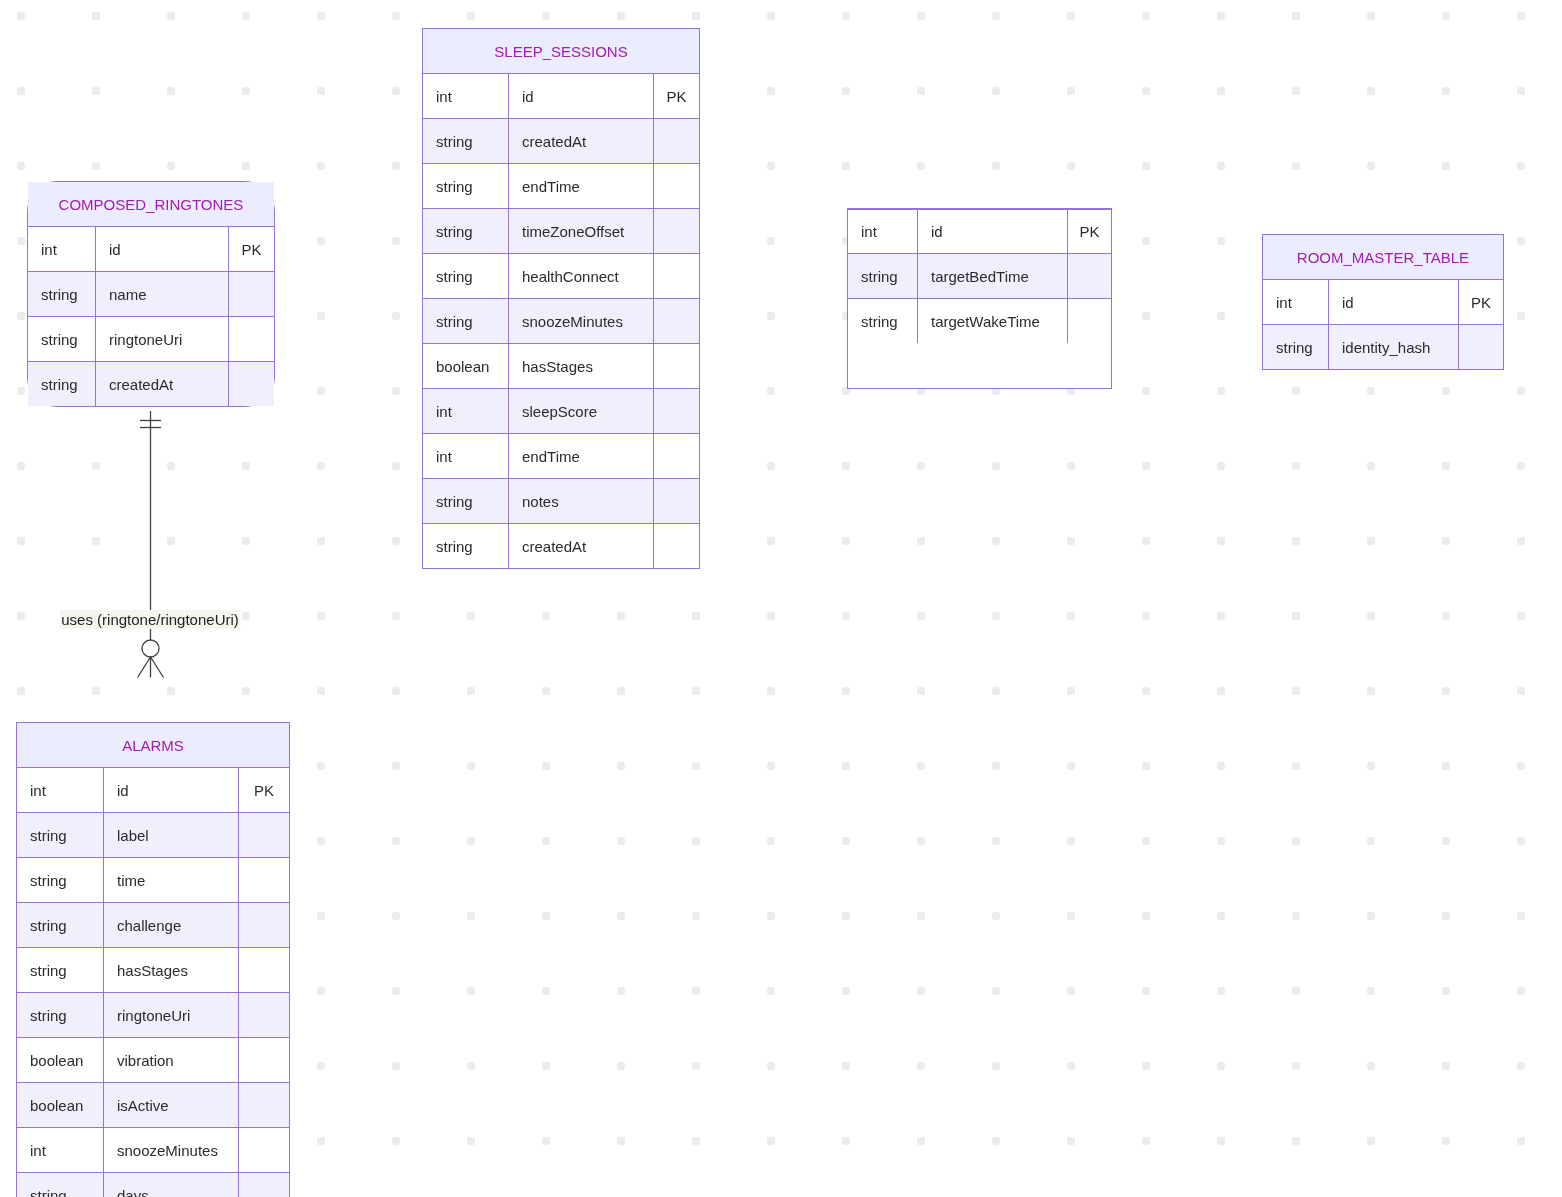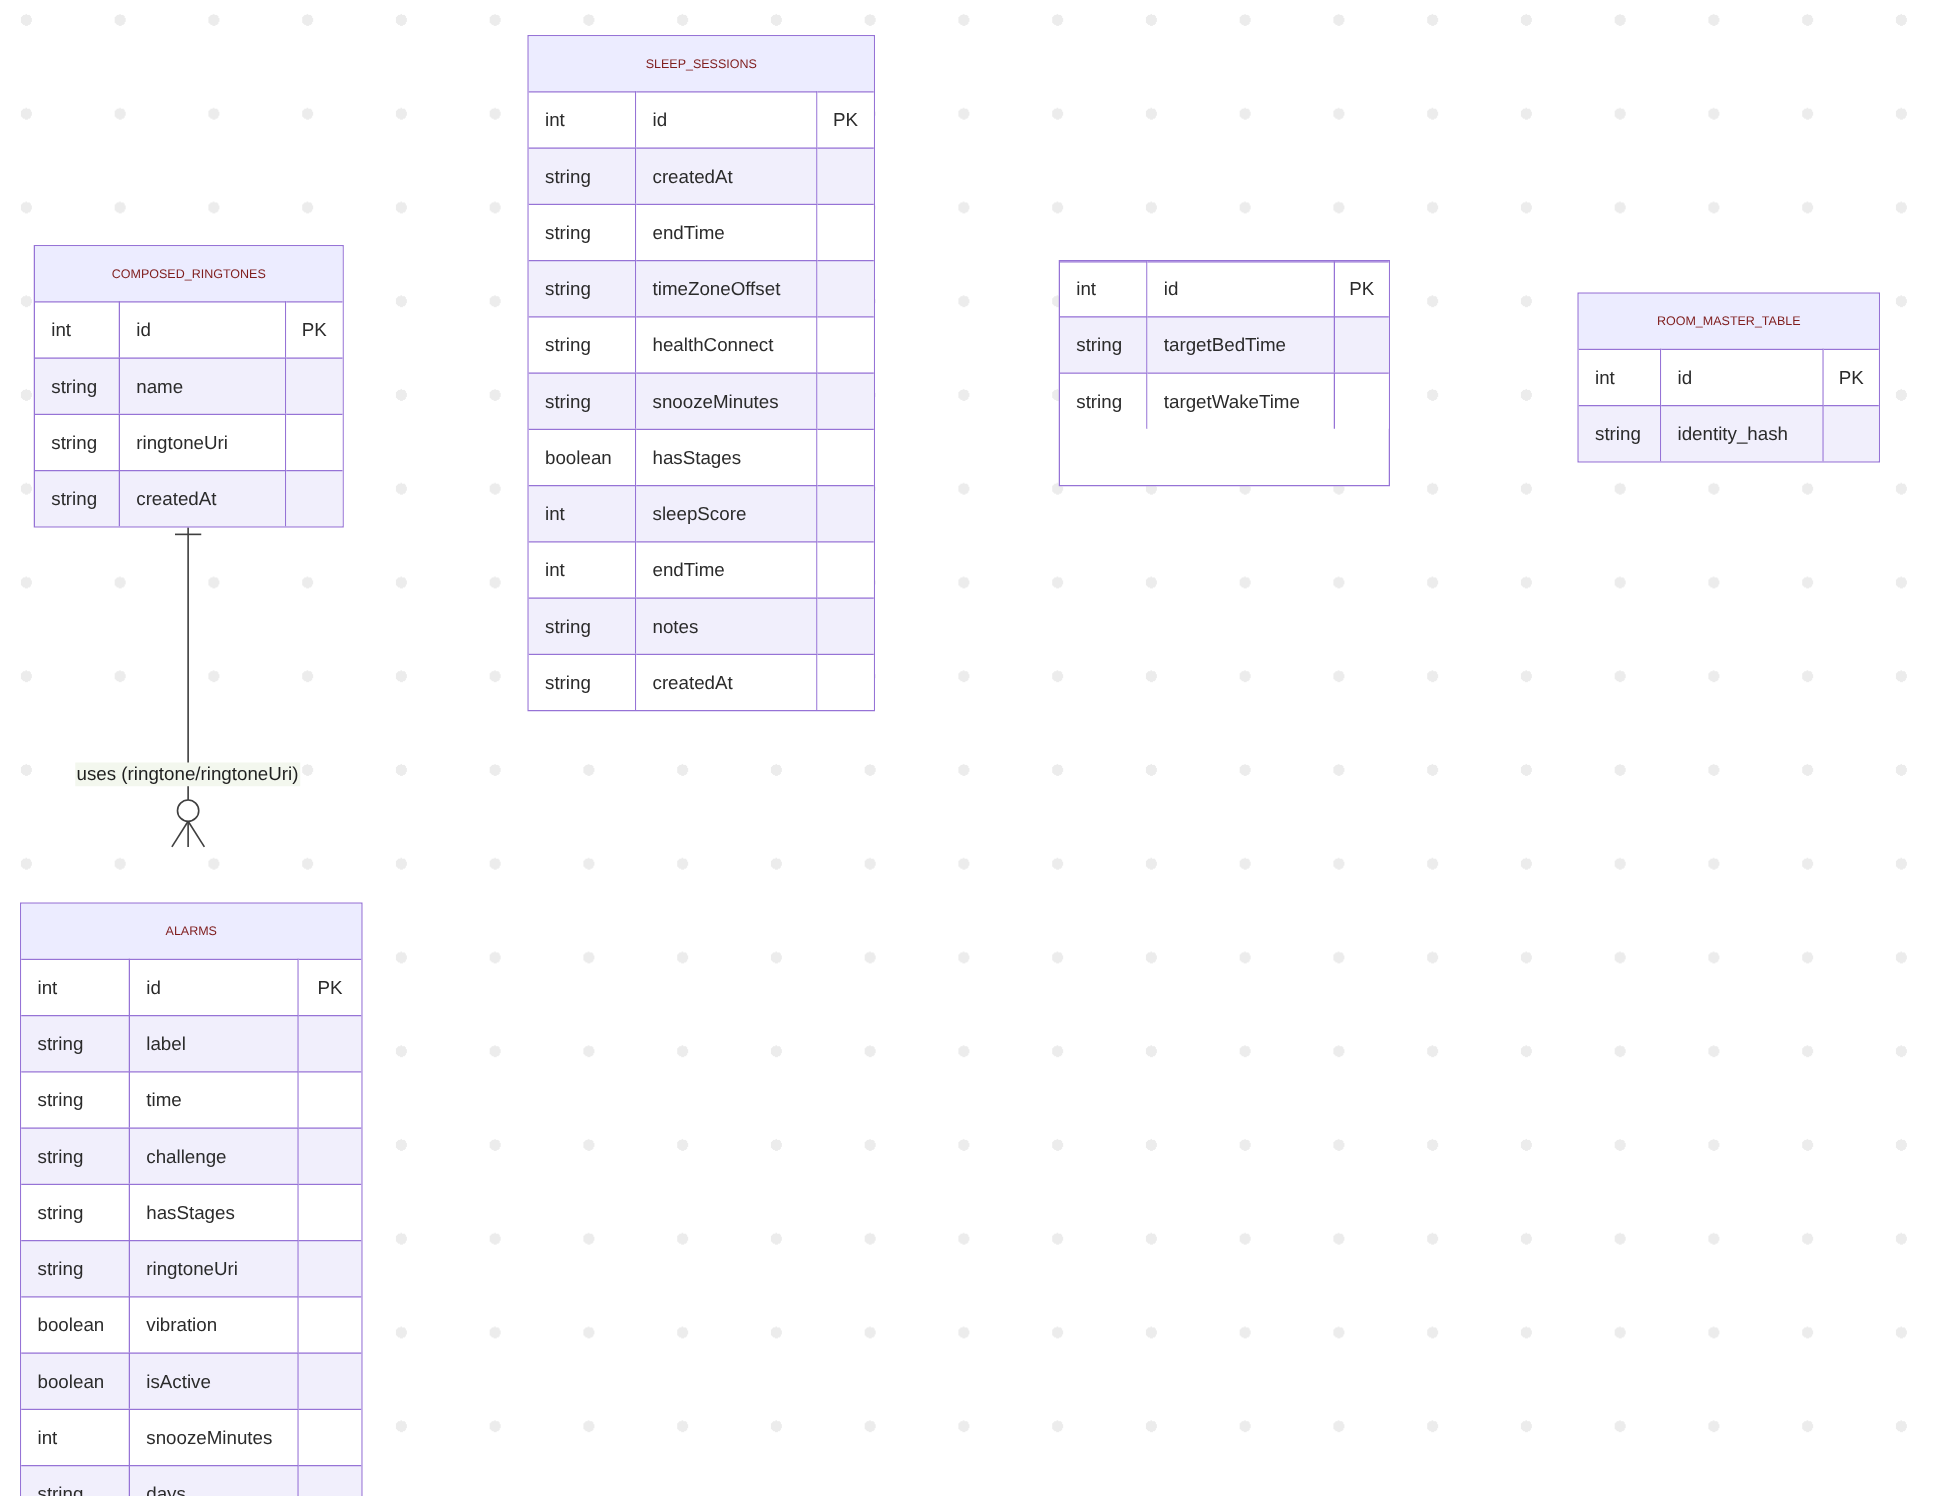--- a/index.html
+++ b/index.html
@@ -55,22 +55,22 @@
     border:1.5px solid var(--border);
     background:#ffffff;
     font-size:15px;
   }
   .entity .title{
     grid-column:1 / span 3;
     background:var(--header-fill);
     display:flex;
     align-items:center;
     justify-content:center;
-    font-size:10px;
-    color:#7f1d1d;
+    font-size:15px;
+    color:#a21caf;
   }
   .entity .cell{
     display:flex;
     align-items:center;
     border-top:1.5px solid var(--border);
     padding-left:13px;
     box-sizing:border-box;
     white-space:nowrap;
     overflow:hidden;
   }
@@ -90,21 +90,21 @@
     <line x1="140" y1="420.5" x2="161" y2="420.5"></line>
     <line x1="140" y1="427.5" x2="161" y2="427.5"></line>
     <circle cx="150.5" cy="648.5" r="8.5"></circle>
     <line x1="150.5" y1="657" x2="150.5" y2="677.5"></line>
     <line x1="150.5" y1="657" x2="137.5" y2="677.5"></line>
     <line x1="150.5" y1="657" x2="163.5" y2="677.5"></line>
   </svg>
 
   <div class="rel-label">uses (ringtone/ringtoneUri)</div>
 
-  <div class="entity" style="left: 27px; top: 196px; grid-template-columns: 68px 133px 45px; grid-template-rows: 44px repeat(4, 45px);">
+  <div class="entity" style="left: 27px; top: 181px; grid-template-columns: 68px 133px 45px; grid-template-rows: 44px repeat(4, 45px); border-radius: 30px;">
       <div class="title">COMPOSED_RINGTONES</div>
       <div class="cell type row-plain">int</div>
       <div class="cell attr row-plain">id</div>
       <div class="cell key row-plain">PK</div>
       <div class="cell type row-alt">string</div>
       <div class="cell attr row-alt">name</div>
       <div class="cell key row-alt"></div>
       <div class="cell type row-plain">string</div>
       <div class="cell attr row-plain">ringtoneUri</div>
       <div class="cell key row-plain"></div>

